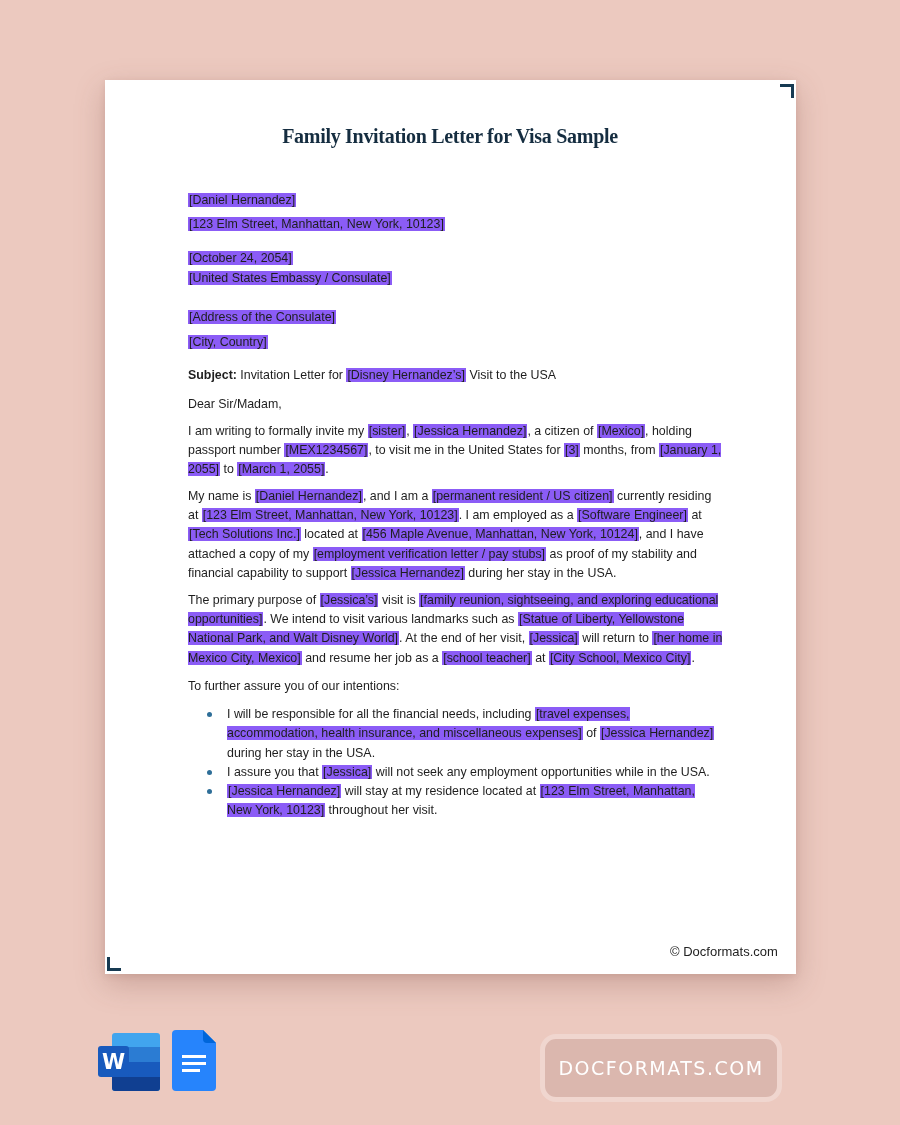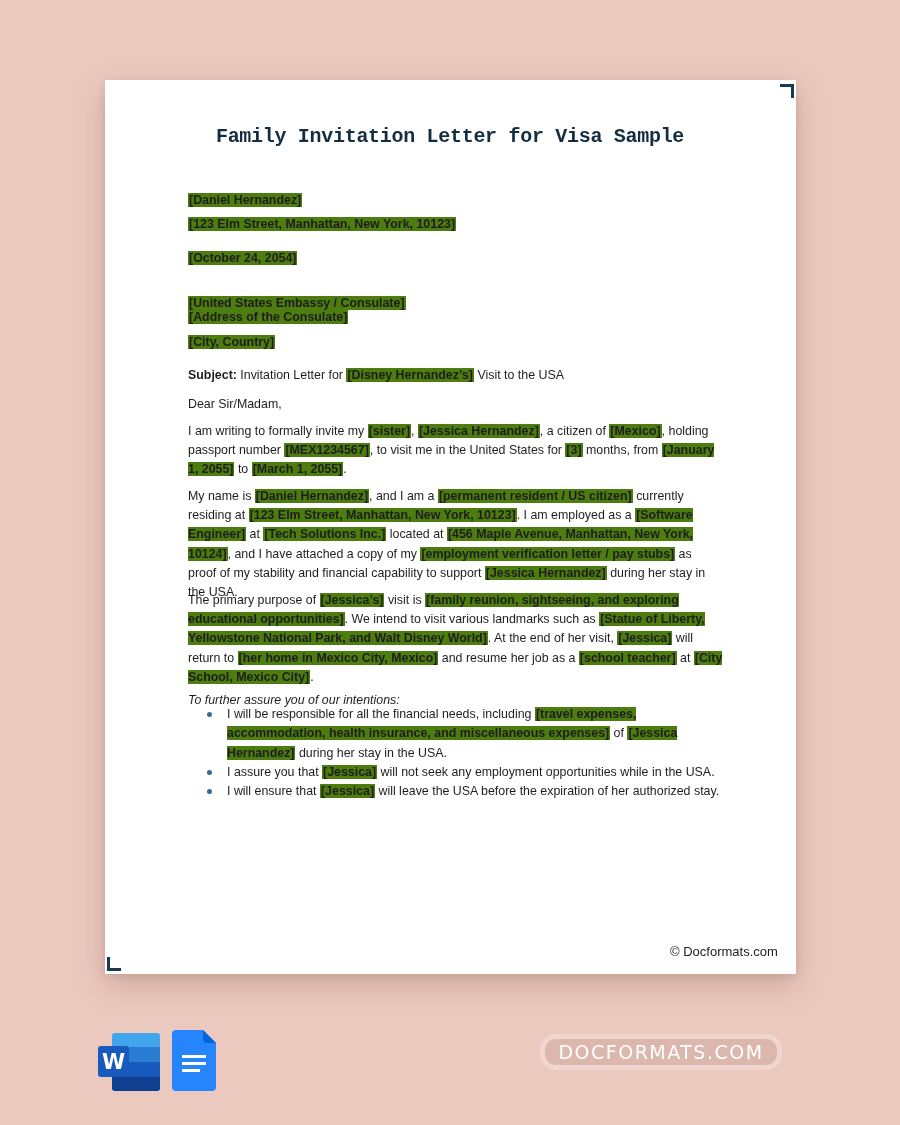--- a/index.html
+++ b/index.html
@@ -22,85 +22,85 @@
       border-top: 3px solid #163a52; border-right: 3px solid #163a52;
     }
     .corner-bl {
       position: absolute; left: 107px; top: 957px;
       width: 14px; height: 14px;
       border-bottom: 3px solid #163a52; border-left: 3px solid #163a52;
     }
     .title {
       position: absolute; left: 0; top: 125px; width: 900px;
       text-align: center;
-      font-family: Liberation Mono, monospace;
+      font-family: Liberation Serif, serif;
       font-weight: bold; font-size: 20px;
       color: #152d40;
       letter-spacing: -0.3px;
     }
     .line { position: absolute; left: 188px; white-space: nowrap; font-size: 12.4px; color: #1e1e1e; line-height: 19px; }
-    .hl { background: #4d7c0f; padding: 0 1px; font-weight: bold; }
+    .hl { background: #8b5cf6; padding: 0 1px; }
     .b { font-weight: bold; }
     .para { position: absolute; left: 188px; width: 535px; font-size: 12.4px; color: #1e1e1e; line-height: 19.2px; }
     .bullets { position: absolute; left: 205px; top: 705px; width: 515px; font-size: 12.4px; color: #1e1e1e; line-height: 19.3px; list-style: none; }
     .bullets li { position: relative; padding-left: 22px; }
     .bullets li .dot {
       position: absolute; left: 2px; top: 7px;
       width: 5px; height: 5px; border-radius: 50%;
       background: #2e6e98;
     }
     .copyright {
       position: absolute; left: 670px; top: 944px;
       font-size: 13px; color: #222;
     }
     .word-icon { position: absolute; left: 98px; top: 1033px; width: 64px; height: 58px; }
     .gdocs-icon { position: absolute; left: 172px; top: 1030px; width: 44px; height: 61px; }
     .brand-pill {
       position: absolute; left: 540px; top: 1034px;
-      width: 242px; height: 36px;
+      width: 242px; height: 68px;
       border-radius: 16px;
       background: #dbb7ae;
       border: 5px solid #f0d6cf;
       display: flex; align-items: center; justify-content: center;
       color: #ffffff; font-size: 19px; letter-spacing: 1.5px;
       font-family: "DejaVu Sans", sans-serif;
     }
   </style>
 </head>
 <body>
 
 <div class="page"></div>
 <div class="corner-tr"></div>
 <div class="corner-bl"></div>
 
 <div class="title">Family Invitation Letter for Visa Sample</div>
 
 <div class="line" style="top:191px;"><span class="hl">[Daniel Hernandez]</span></div>
 <div class="line" style="top:215px;"><span class="hl">[123 Elm Street, Manhattan, New York, 10123]</span></div>
 <div class="line" style="top:249px;"><span class="hl">[October 24, 2054]</span></div>
-<div class="line" style="top:294px;"><span class="hl">[United States Embassy / Consulate]</span></div>
+<div class="line" style="top:269px;"><span class="hl">[United States Embassy / Consulate]</span></div>
 <div class="line" style="top:308px;"><span class="hl">[Address of the Consulate]</span></div>
 <div class="line" style="top:333px;"><span class="hl">[City, Country]</span></div>
 
 <div class="line" style="top:366px;"><span class="b">Subject:</span><span> Invitation Letter for </span><span class="hl">[Disney Hernandez’s]</span><span> Visit to the USA</span></div>
 
 <div class="line" style="top:395px;">Dear Sir/Madam,</div>
 
 <div class="para" style="top:422px;"><span>I am writing to formally invite my </span><span class="hl">[sister]</span><span>, </span><span class="hl">[Jessica Hernandez]</span><span>, a citizen of </span><span class="hl">[Mexico]</span><span>, holding passport number </span><span class="hl">[MEX1234567]</span><span>, to visit me in the United States for </span><span class="hl">[3]</span><span> months, from </span><span class="hl">[January 1, 2055]</span><span> to </span><span class="hl">[March 1, 2055]</span><span>.</span></div>
 
 <div class="para" style="top:487px;"><span>My name is </span><span class="hl">[Daniel Hernandez]</span><span>, and I am a </span><span class="hl">[permanent resident / US citizen]</span><span> currently residing at </span><span class="hl">[123 Elm Street, Manhattan, New York, 10123]</span><span>. I am employed as a </span><span class="hl">[Software Engineer]</span><span> at </span><span class="hl">[Tech Solutions Inc.]</span><span> located at </span><span class="hl">[456 Maple Avenue, Manhattan, New York, 10124]</span><span>, and I have attached a copy of my </span><span class="hl">[employment verification letter / pay stubs]</span><span> as proof of my stability and financial capability to support </span><span class="hl">[Jessica Hernandez]</span><span> during her stay in the USA.</span></div>
 
 <div class="para" style="top:591px;"><span>The primary purpose of </span><span class="hl">[Jessica’s]</span><span> visit is </span><span class="hl">[family reunion, sightseeing, and exploring educational opportunities]</span><span>. We intend to visit various landmarks such as </span><span class="hl">[Statue of Liberty, Yellowstone National Park, and Walt Disney World]</span><span>. At the end of her visit, </span><span class="hl">[Jessica]</span><span> will return to </span><span class="hl">[her home in Mexico City, Mexico]</span><span> and resume her job as a </span><span class="hl">[school teacher]</span><span> at </span><span class="hl">[City School, Mexico City]</span><span>.</span></div>
 
-<div class="line" style="top:691px;font-style:italic;">To further assure you of our intentions:</div>
+<div class="line" style="top:677px;">To further assure you of our intentions:</div>
 
 <ul class="bullets">
   <li><span class="dot"></span><span>I will be responsible for all the financial needs, including </span><span class="hl">[travel expenses, accommodation, health insurance, and miscellaneous expenses]</span><span> of </span><span class="hl">[Jessica Hernandez]</span><span> during her stay in the USA.</span></li>
   <li><span class="dot"></span><span>I assure you that </span><span class="hl">[Jessica]</span><span> will not seek any employment opportunities while in the USA.</span></li>
-  <li><span class="dot"></span><span>I will ensure that </span><span class="hl">[Jessica]</span><span> will leave the USA before the expiration of her authorized stay.</span></li>
+  <li><span class="dot"></span><span class="hl">[Jessica Hernandez]</span><span> will stay at my residence located at </span><span class="hl">[123 Elm Street, Manhattan, New York, 10123]</span><span> throughout her visit.</span></li>
 </ul>
 
 <div class="copyright">© Docformats.com</div>
 
 <div class="word-icon">
   <svg width="64" height="58" viewBox="0 0 64 58">
     <rect x="14" y="0" width="48" height="58" rx="3" fill="#41a5ee"></rect>
     <rect x="14" y="14" width="48" height="15" fill="#2b7cd3"></rect>
     <rect x="14" y="29" width="48" height="15" fill="#185abd"></rect>
     <path d="M14 44 h48 v11 a3 3 0 0 1 -3 3 h-42 a3 3 0 0 1 -3 -3 z" fill="#103f91"></path>

